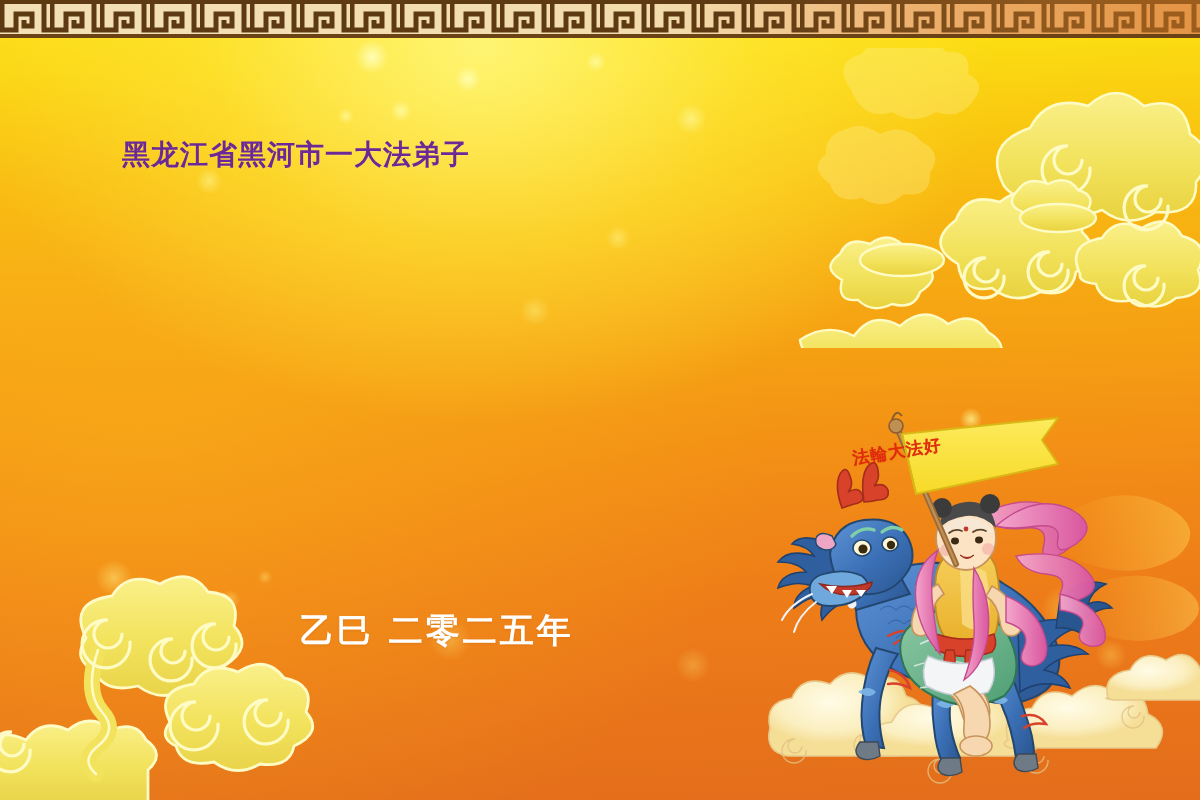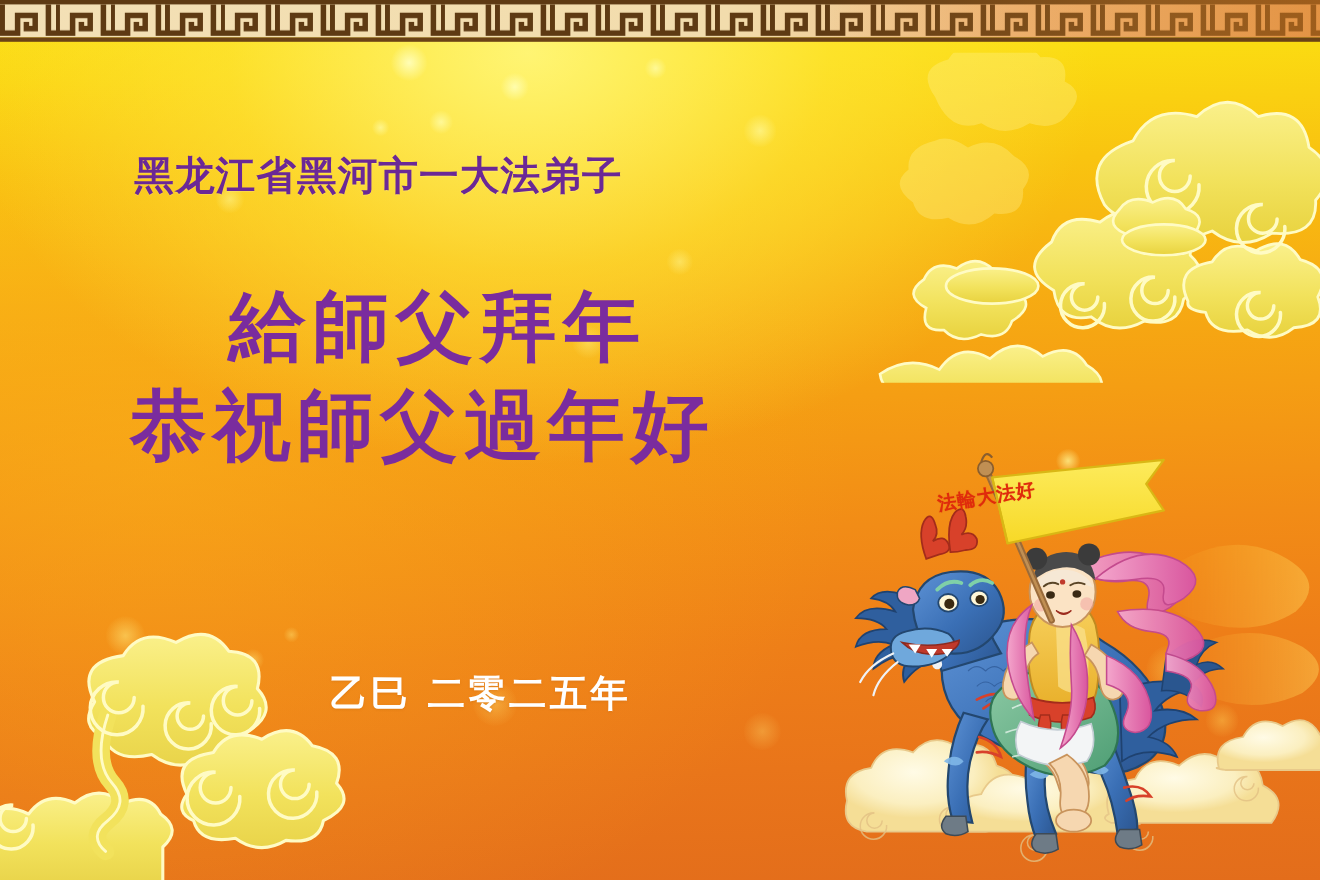--- a/index.html
+++ b/index.html
@@ -42,21 +42,21 @@
     pointer-events:none;
   }
 
   
   .cloudgroup{position:absolute;pointer-events:none;}
 
   
   #sender{
     position:absolute;left:122px;top:136px;
     font-family:"DejaVu Sans","Liberation Sans",sans-serif;
-    font-size:36px;font-weight:700;letter-spacing:1px;
+    font-size:28px;font-weight:700;letter-spacing:1px;
     color:#6B2896;
     white-space:nowrap;
     text-shadow:0 1px 0 rgba(255,255,255,0.15);
   }
   #greeting{
     position:absolute;left:118px;top:262px;width:760px;
   }
   #greeting .gline{
     font-family:"DejaVu Sans","Liberation Sans",sans-serif;
     font-weight:700;
@@ -233,24 +233,20 @@
         <path d="M246,72 a22,22 0 1,1 -20,-20 a13,13 0 1,0 13,13"></path>
         <path d="M228,152 a24,24 0 1,1 -22,-22 a14,14 0 1,0 14,14"></path>
         <path d="M298,148 a22,22 0 1,1 -20,-20 a13,13 0 1,0 13,13"></path>
         <path d="M40,178 a20,20 0 1,1 -18,-18 a12,12 0 1,0 12,12"></path>
       </g>
     </svg>
   </div>
 
   <div id="sender">黑龙江省黑河市一大法弟子</div>
 
-  <div id="greeting">
-    <div class="gline l1">給師父拜年</div>
-    <div class="gline l2">恭祝師父過年好</div>
-  </div>
 
   <div id="datetext">乙巳  二零二五年</div>
 
   <div id="illustration">
     <svg viewBox="0 0 440 402" width="440" height="402">
       <defs>
         <linearGradient id="scale" x1="0" y1="0" x2="1" y2="1">
           <stop offset="0%" stop-color="#5E93D6"></stop>
           <stop offset="55%" stop-color="#3A6FB5"></stop>
           <stop offset="100%" stop-color="#2B558F"></stop>

